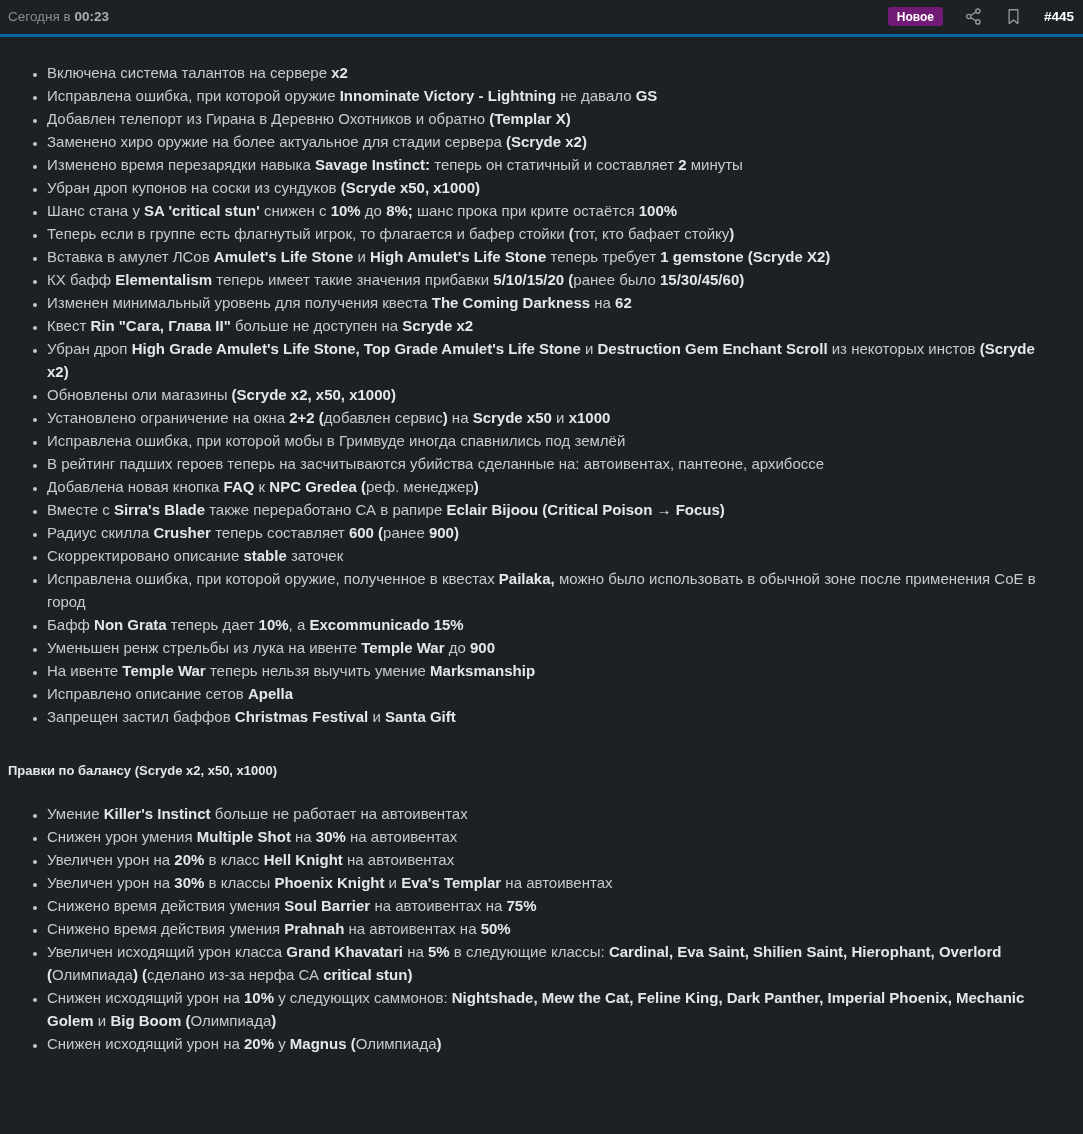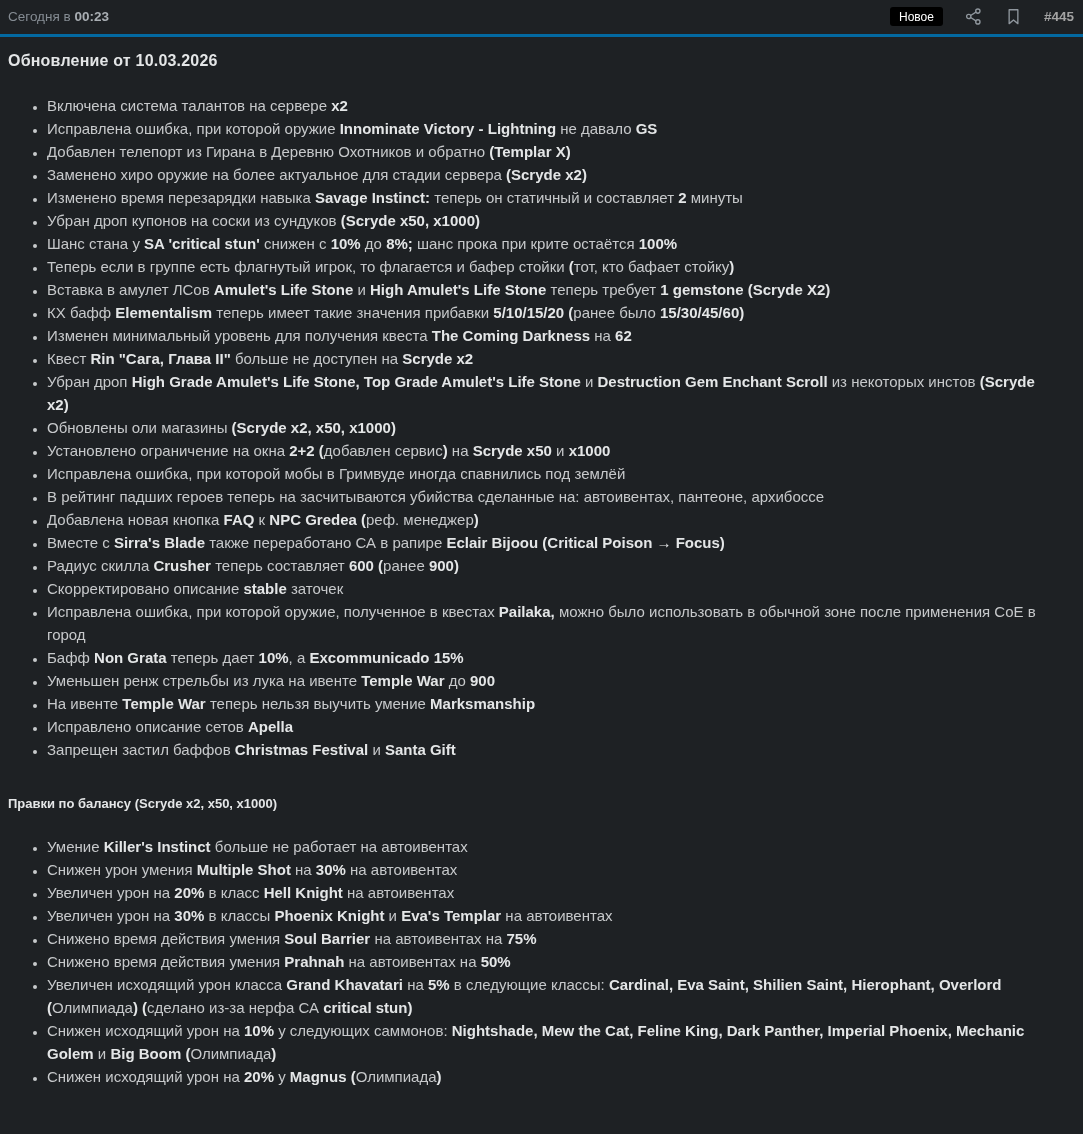--- a/index.html
+++ b/index.html
@@ -15,27 +15,27 @@
   
   .meta-bar{
     display:flex;justify-content:space-between;align-items:center;
     padding:7px 9px 8px 8px;
     border-bottom:3px solid #0369a1;
     color:#858c93;font-size:13.5px;
   }
   .meta-bar b{color:#a9aeb3;}
   .meta-right{display:flex;align-items:center;gap:21px;}
   .badge{
-    background:#000000;color:#ffffff;
-    font-size:12px;font-weight:400;
+    background:#701a75;color:#ffffff;
+    font-size:12px;font-weight:700;
     padding:2.5px 9px;border-radius:3px;line-height:1.2;
   }
   .icon{width:19px;height:19px;color:#8f969d;display:inline-block;cursor:pointer;}
   .icon svg{width:100%;height:100%;display:block;}
-  .post-num{color:#a3a3a3;font-weight:700;font-size:13.5px;cursor:pointer;}
+  .post-num{color:#ffffff;font-weight:700;font-size:13.5px;cursor:pointer;}
   
   main{padding:0 8px;}
   h1{
     font-size:16px;font-weight:700;color:#e4e6e7;
     margin:15px 0 0 0;letter-spacing:.2px;
   }
   ul{
     list-style:disc;
     margin:24px 0 0 0;
     padding:0 0 0 39px;
@@ -76,21 +76,20 @@
     <span class="icon">
       <svg viewBox="0 0 24 24" fill="none" stroke="currentColor" stroke-width="1.7" stroke-linejoin="round">
         <path d="M6.5 3.5 H17.5 V21 L12 16.3 L6.5 21 Z"></path>
       </svg>
     </span>
     <span class="post-num">#445</span>
   </div>
 </header>
 
 <main>
-  <h1>Обновление от 10.03.2026</h1>
   <div id="sections">
       <ul>
         <li>Включена система талантов на сервере <b>x2</b></li>
         <li>Исправлена ошибка, при которой оружие <b>Innominate Victory - Lightning</b> не давало <b>GS</b></li>
         <li>Добавлен телепорт из Гирана в Деревню Охотников и обратно <b>(Templar X)</b></li>
         <li>Заменено хиро оружие на более актуальное для стадии сервера <b>(Scryde x2)</b></li>
         <li>Изменено время перезарядки навыка <b>Savage Instinct:</b> теперь он статичный и составляет <b>2</b> минуты</li>
         <li>Убран дроп купонов на соски из сундуков <b>(Scryde x50, x1000)</b></li>
         <li>Шанс стана у <b>SA 'critical stun'</b> снижен с <b>10%</b> до <b>8%;</b> шанс прока при крите остаётся <b>100%</b></li>
         <li>Теперь если в группе есть флагнутый игрок, то флагается и бафер стойки <b>(</b>тот, кто бафает стойку<b>)</b></li>

